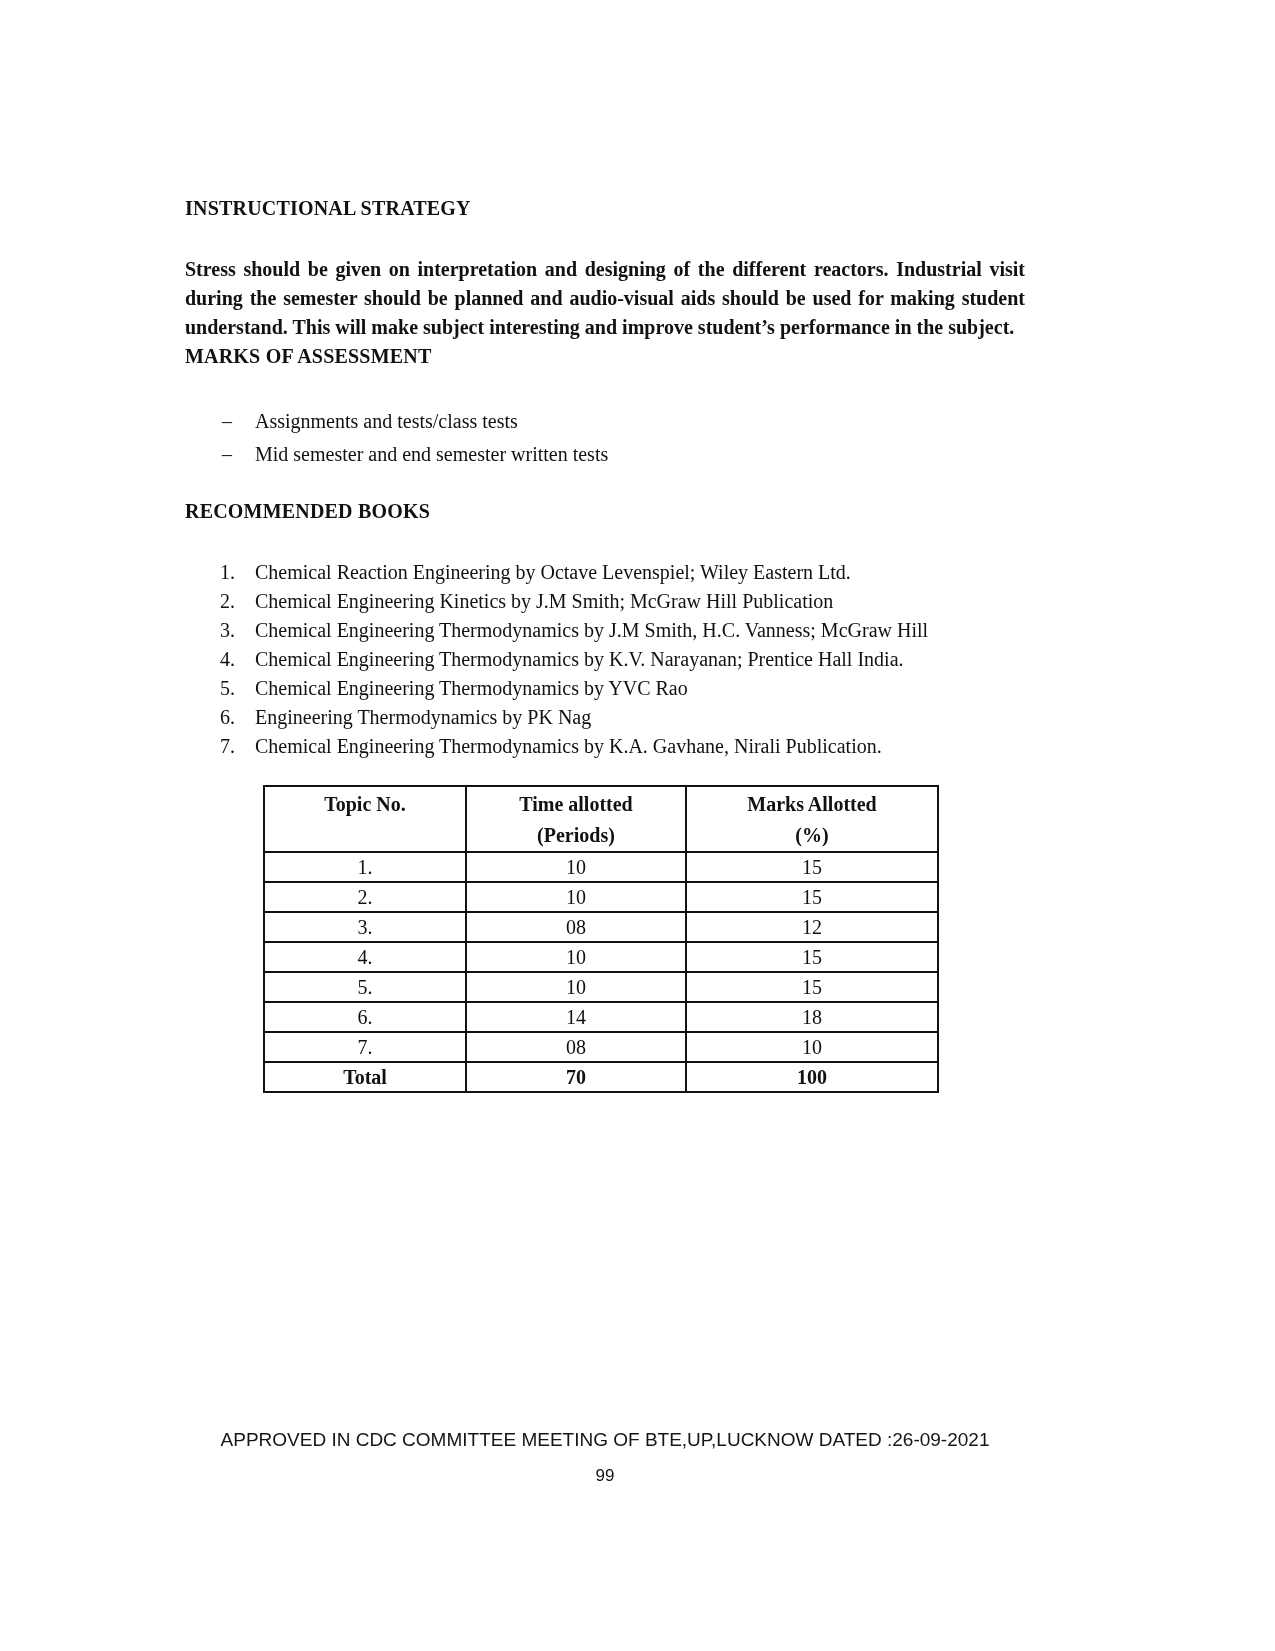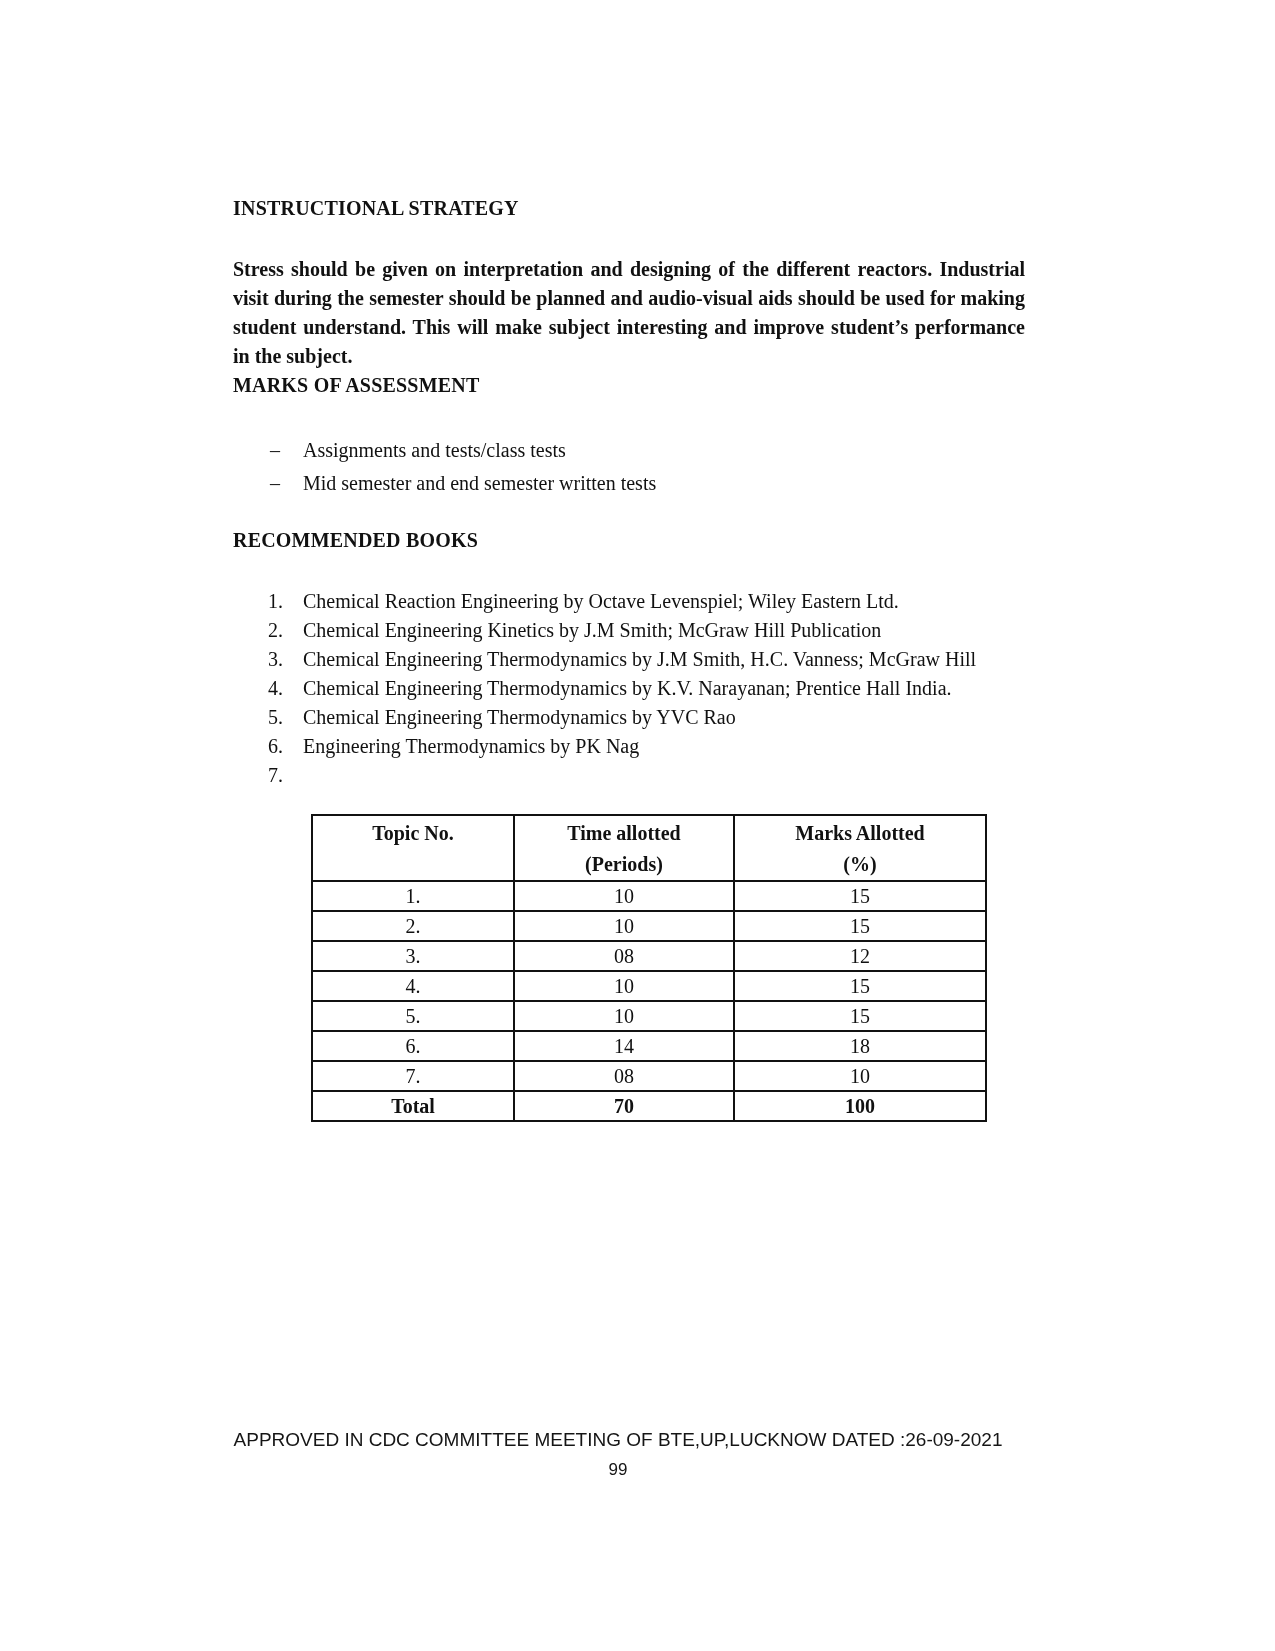--- a/index.html
+++ b/index.html
@@ -6,21 +6,20 @@
   html, body { background: #ffffff; }
   .page {
     position: relative;
     width: 1275px;
     height: 1651px;
     background: #ffffff;
     color: #111111;
     font-family: "Liberation Serif", "DejaVu Serif", serif;
     font-size: 20px;
     overflow: hidden;
-    padding-left: 48px;
   }
   .content {
     padding: 194px 250px 0 185px; 
   }
   .h-bold {
     font-weight: bold;
     font-size: 20px;
     line-height: 29px;
     letter-spacing: 0.2px;
   }
@@ -88,31 +87,31 @@
     line-height: 31px;
     padding-top: 2px;
   }
   table.marks td {
     height: 30px;
     line-height: 28px;
   }
   table.marks tr.total-row td { font-weight: bold; }
   .footer {
     position: absolute;
-    left: 198px;
+    left: 185px;
     width: 840px;
     top: 1428px;
     text-align: center;
     font-family: "Liberation Sans", "DejaVu Sans", sans-serif;
     font-size: 19px;
     line-height: 24px;
     color: #151515;
   }
   .page-num {
-    margin-top: 6px;
+    margin-top: 12px;
     font-size: 17px;
   }
 </style>
 </head>
 <body>
 
 <div class="page">
   <div class="content">
 
     <div class="h-bold">INSTRUCTIONAL STRATEGY</div>
@@ -154,20 +153,21 @@
       <li class="li-row">
         <span class="marker">5.</span>
         <span>Chemical Engineering Thermodynamics by YVC Rao</span>
       </li>
       <li class="li-row">
         <span class="marker">6.</span>
         <span>Engineering Thermodynamics by PK Nag</span>
       </li>
       <li class="li-row">
         <span class="marker">7.</span>
+        <span>Chemical Engineering Thermodynamics by K.A. Gavhane, Nirali Publication.</span>
       </li>
     </ol>
 
 
     <table class="marks">
       <colgroup>
           <col class="c1">
           <col class="c2">
           <col class="c3">
         </colgroup>

